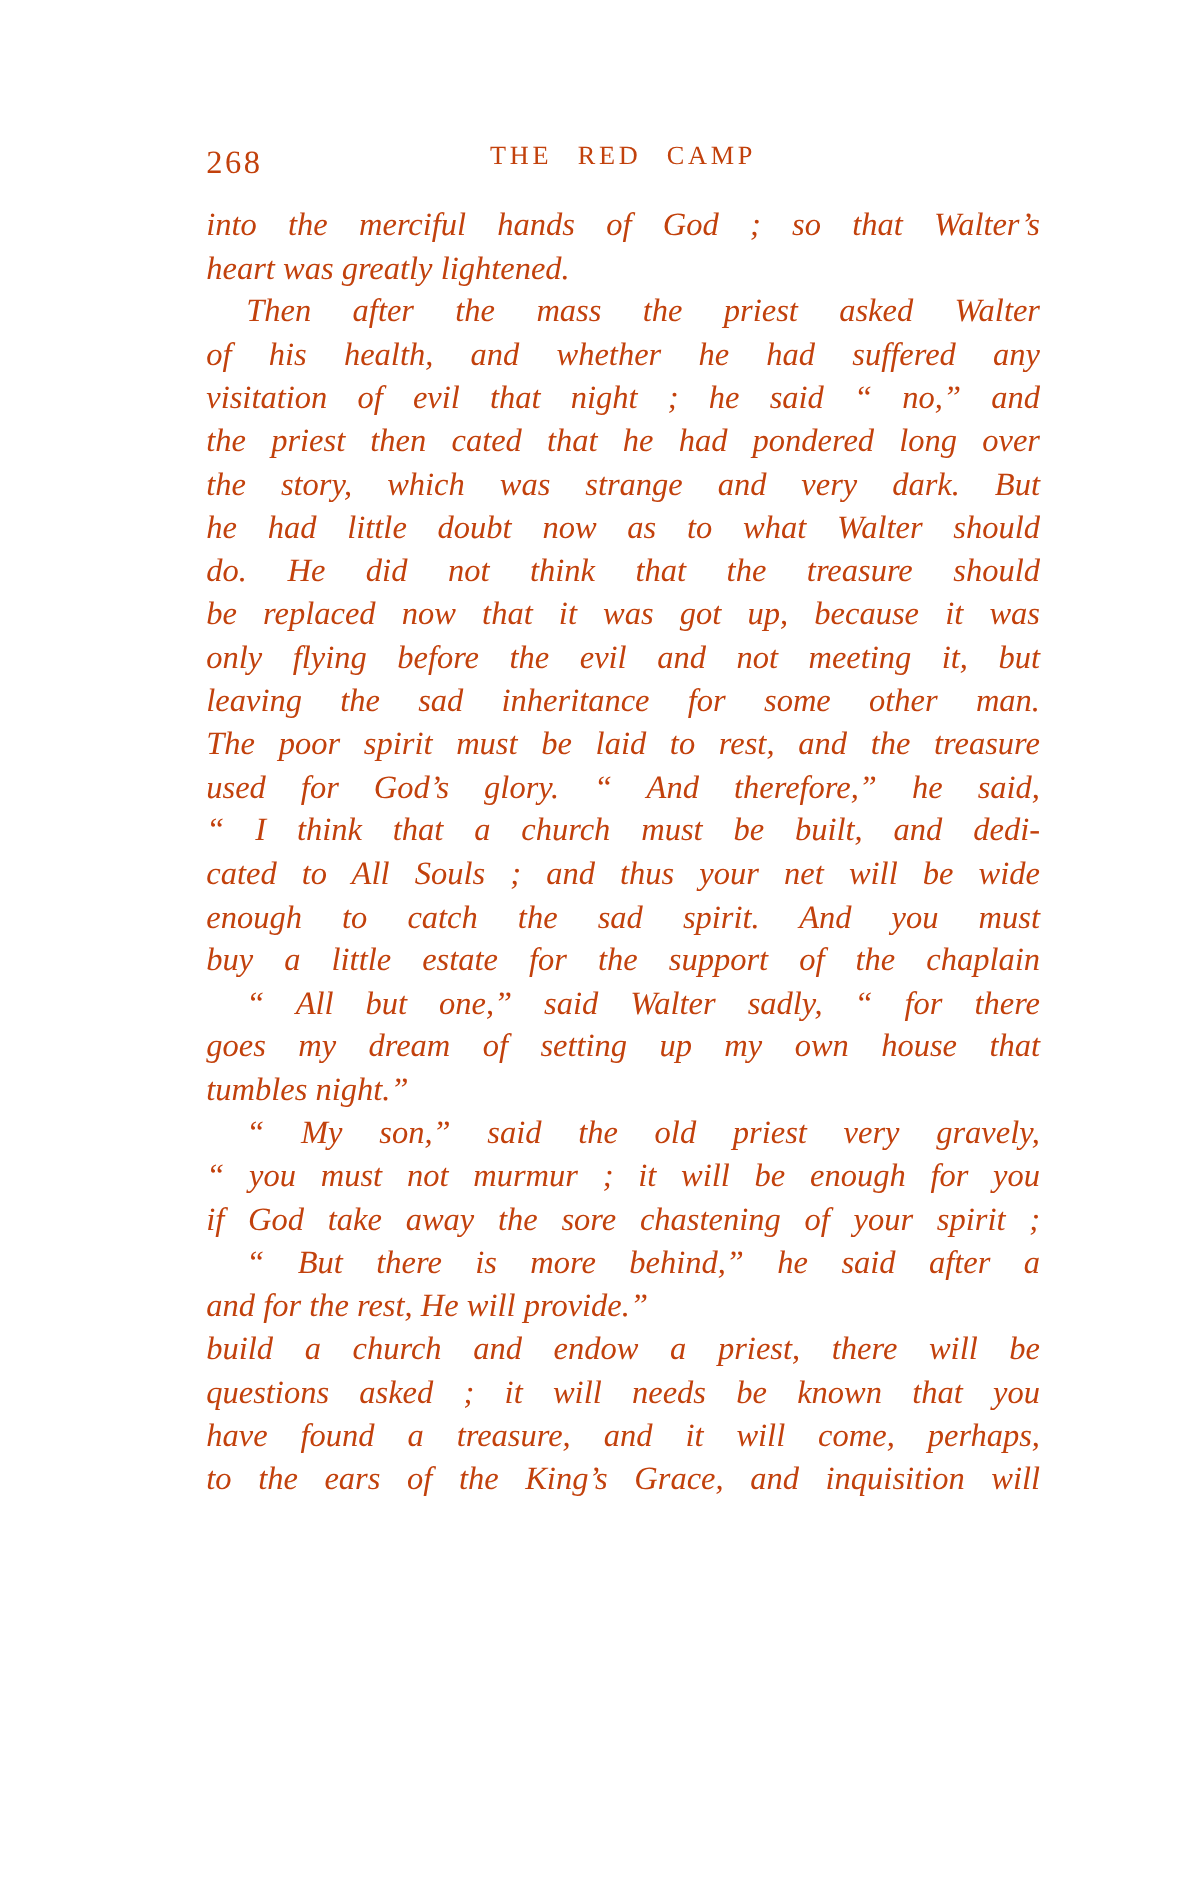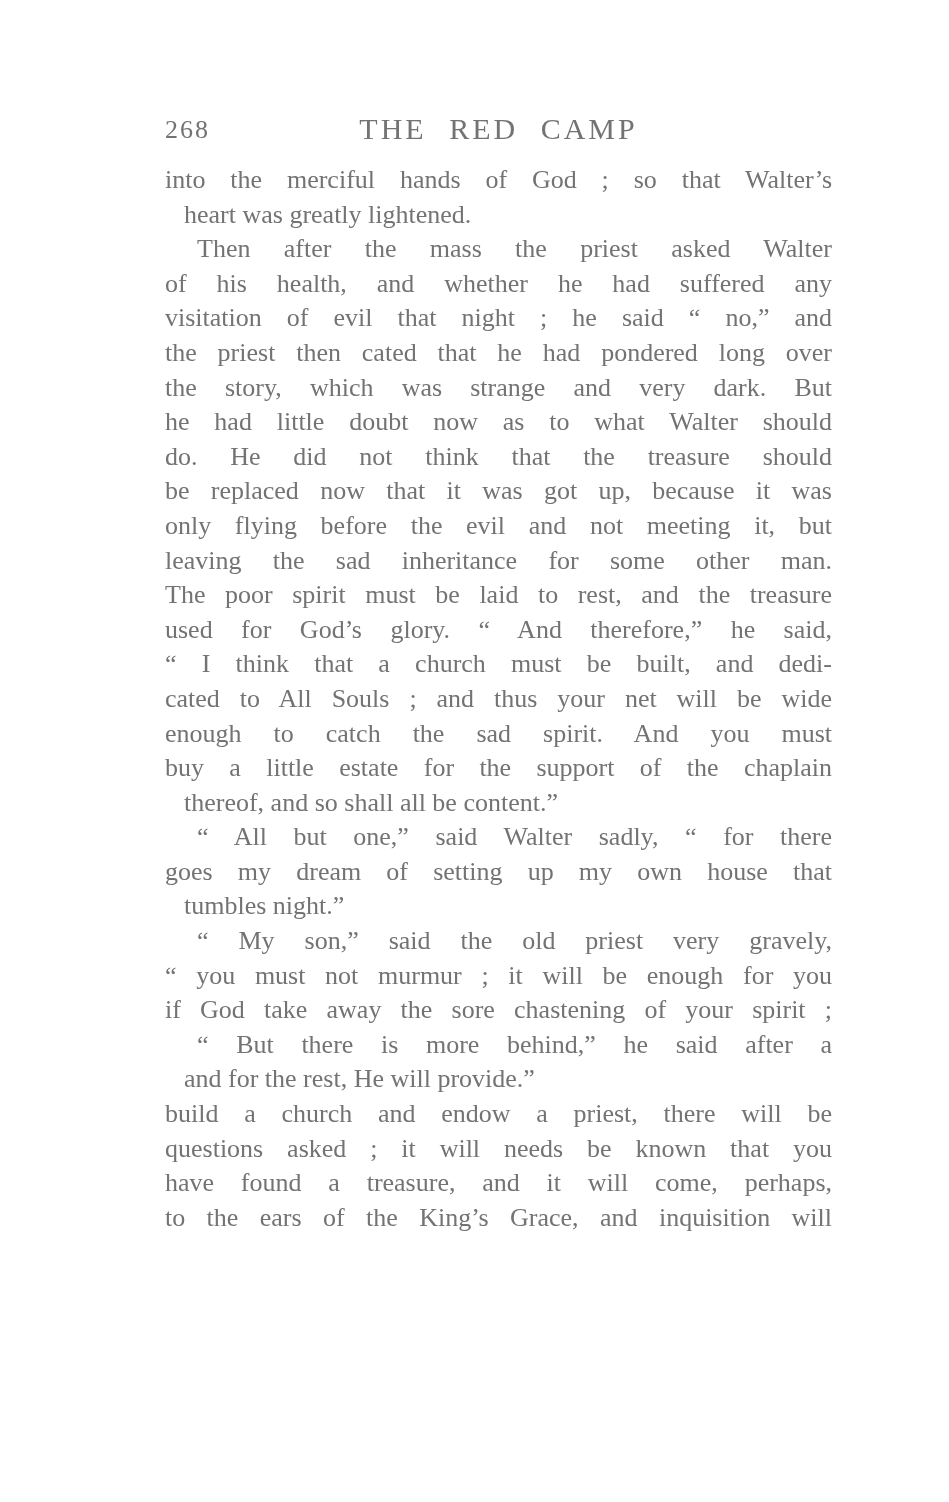--- a/index.html
+++ b/index.html
@@ -7,21 +7,21 @@
     padding: 0;
     background: #ffffff;
   }
   .page {
     position: relative;
     width: 949px;
     height: 1502px;
     background: #ffffff;
     overflow: hidden;
     font-family: "Liberation Serif", "DejaVu Serif", serif;
-    color: #737373;
+    color: #c2410c;
   }
   .header {
     position: absolute;
     left: 165px;
     top: 112px;
     width: 667px;
     height: 32px;
   }
   .pagenum {
     position: absolute;
@@ -29,40 +29,40 @@
     top: 3px;
     font-size: 26px;
     letter-spacing: 2px;
   }
   .running-title {
     position: absolute;
     left: 0;
     right: 0;
     top: 0;
     text-align: center;
-    font-size: 30px;
+    font-size: 21px;
     letter-spacing: 3px;
     word-spacing: 12px;
   }
   .body {
     position: absolute;
     left: 165px;
     top: 163px;
     width: 667px;
+    font-style: italic;
   }
   .line {
     font-size: 26px;
     line-height: 34.6px;
     height: 34.6px;
     text-align: justify;
     text-align-last: justify;
   }
   .line.parend {
     text-align-last: left;
-    margin-left: 19px;
   }
   .line.indent {
     text-indent: 32px;
   }
 </style>
 </head>
 <body>
 
 <div class="page">
   <div class="header">
@@ -81,21 +81,20 @@
       <div class="line">do. He did not think that the treasure should</div>
       <div class="line">be replaced now that it was got up, because it was</div>
       <div class="line">only flying before the evil and not meeting it, but</div>
       <div class="line">leaving the sad inheritance for some other man.</div>
       <div class="line">The poor spirit must be laid to rest, and the treasure</div>
       <div class="line">used for God’s glory. “ And therefore,” he said,</div>
       <div class="line">“ I think that a church must be built, and dedi-</div>
       <div class="line">cated to All Souls ; and thus your net will be wide</div>
       <div class="line">enough to catch the sad spirit. And you must</div>
       <div class="line">buy a little estate for the support of the chaplain</div>
-      <div class="line parend">thereof, and so shall all be content.”</div>
       <div class="line indent">“ All but one,” said Walter sadly, “ for there</div>
       <div class="line">goes my dream of setting up my own house that</div>
       <div class="line parend">tumbles night.”</div>
       <div class="line indent">“ My son,” said the old priest very gravely,</div>
       <div class="line">“ you must not murmur ; it will be enough for you</div>
       <div class="line">if God take away the sore chastening of your spirit ;</div>
       <div class="line indent">“ But there is more behind,” he said after a</div>
       <div class="line parend">and for the rest, He will provide.”</div>
       <div class="line">build a church and endow a priest, there will be</div>
       <div class="line">questions asked ; it will needs be known that you</div>

